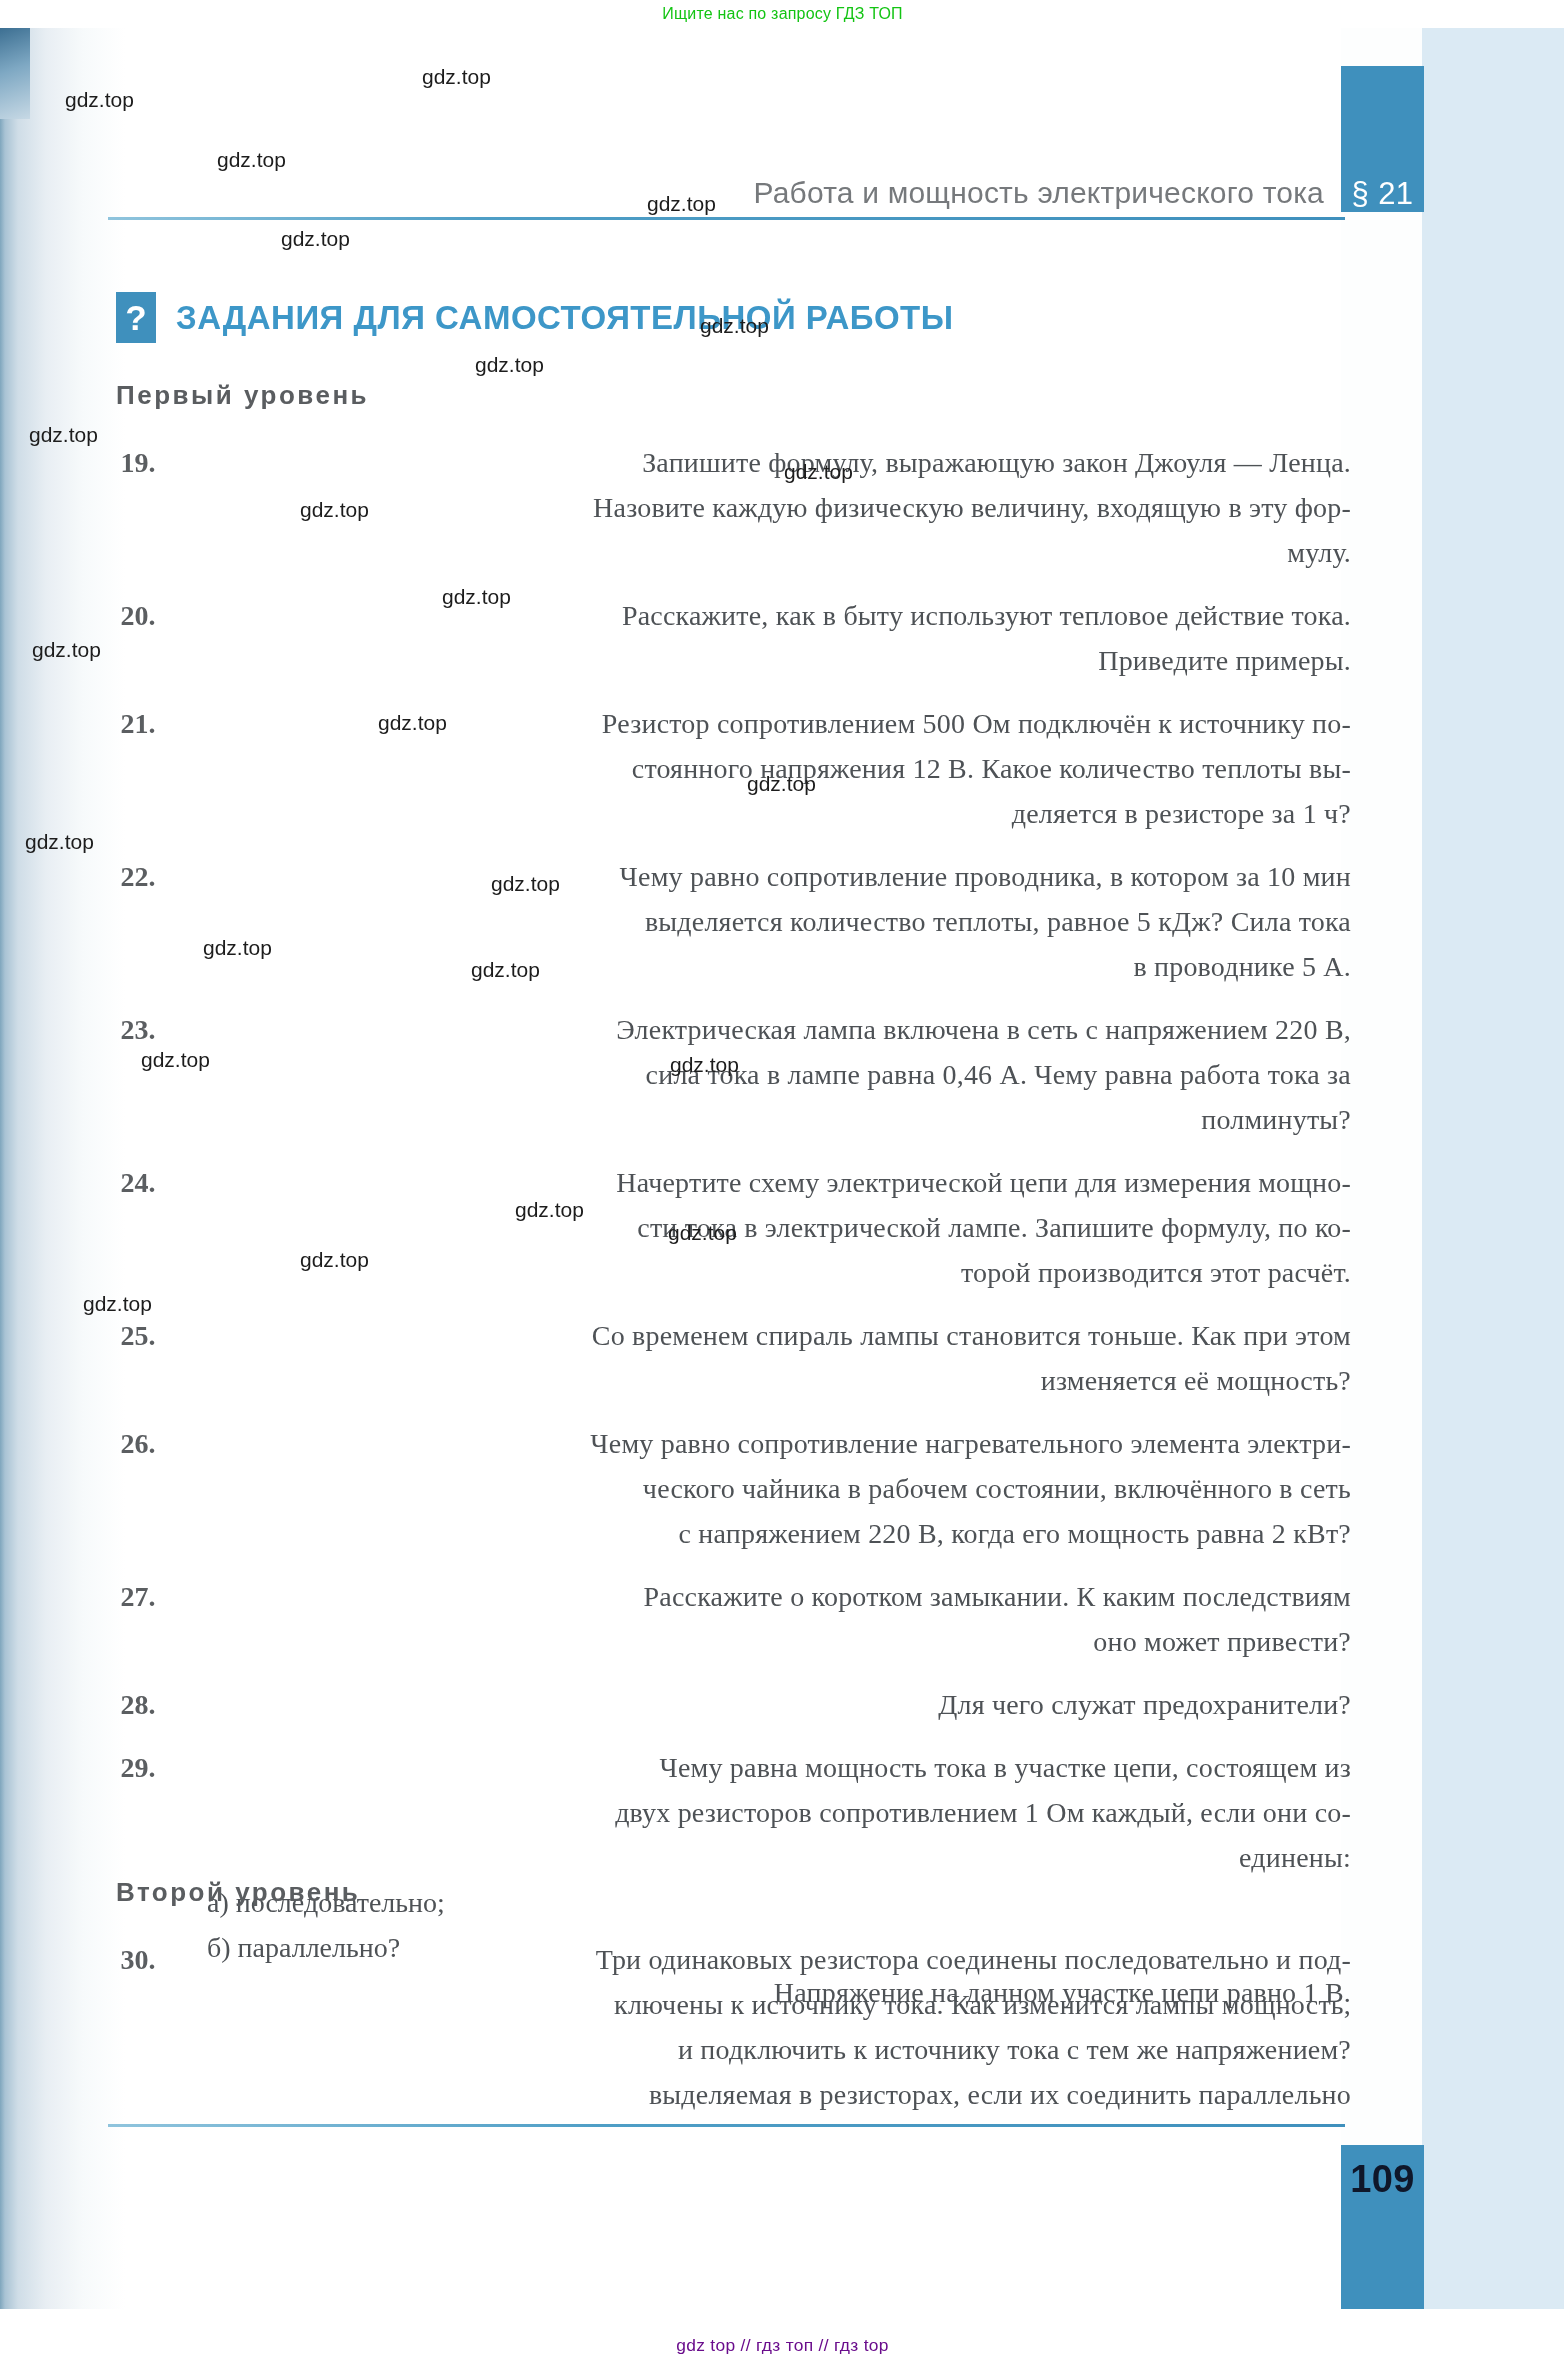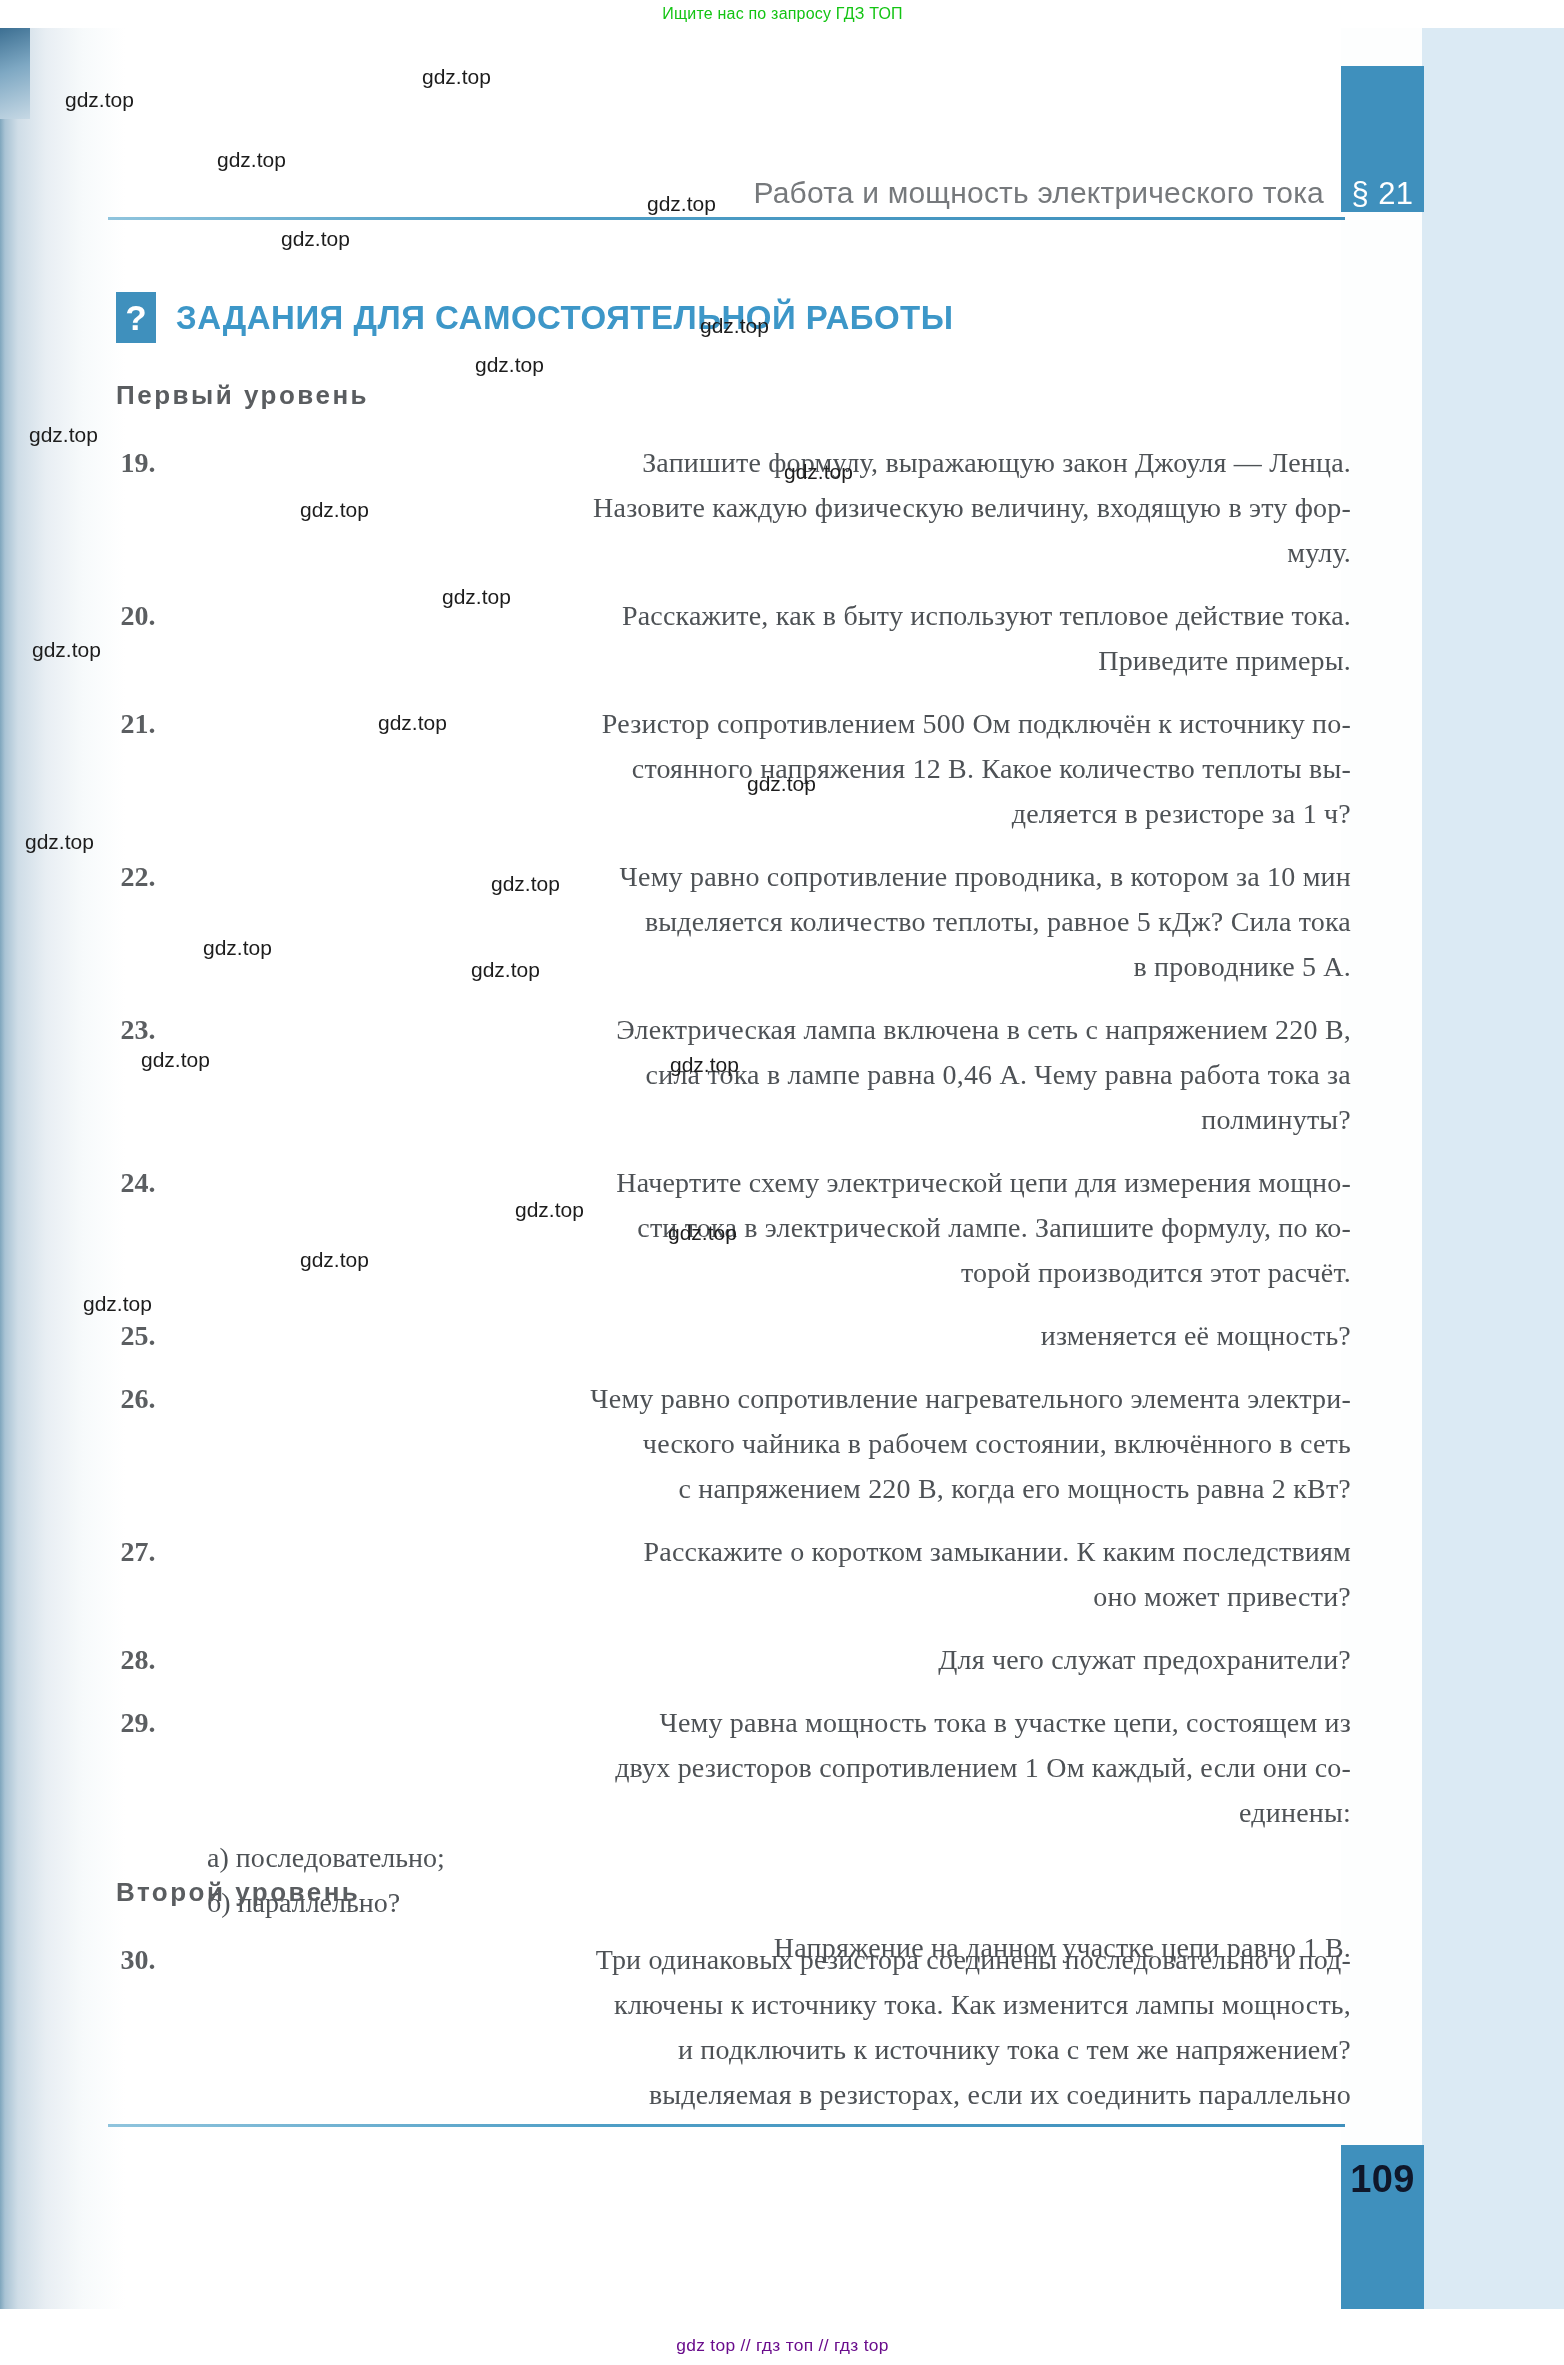--- a/index.html
+++ b/index.html
@@ -384,20 +384,21 @@
         <div class="q-num">24.</div>
         <div class="q-body">
           <div class="q-line">Начертите  схему  электрической  цепи  для  измерения  мощно-</div>
           <div class="q-line">сти  тока  в  электрической  лампе.  Запишите  формулу,  по  ко-</div>
           <div class="q-line">торой  производится  этот  расчёт.</div>
         </div>
       </div>
       <div class="q-item">
         <div class="q-num">25.</div>
         <div class="q-body">
+          <div class="q-line">Со  временем  спираль  лампы  становится  тоньше.  Как  при  этом</div>
           <div class="q-line">изменяется  её  мощность?</div>
         </div>
       </div>
       <div class="q-item">
         <div class="q-num">26.</div>
         <div class="q-body">
           <div class="q-line">Чему  равно  сопротивление  нагревательного  элемента  электри-</div>
           <div class="q-line">ческого  чайника  в  рабочем  состоянии,  включённого  в  сеть</div>
           <div class="q-line">с  напряжением  220  В,  когда  его  мощность  равна  2  кВт?</div>
         </div>

